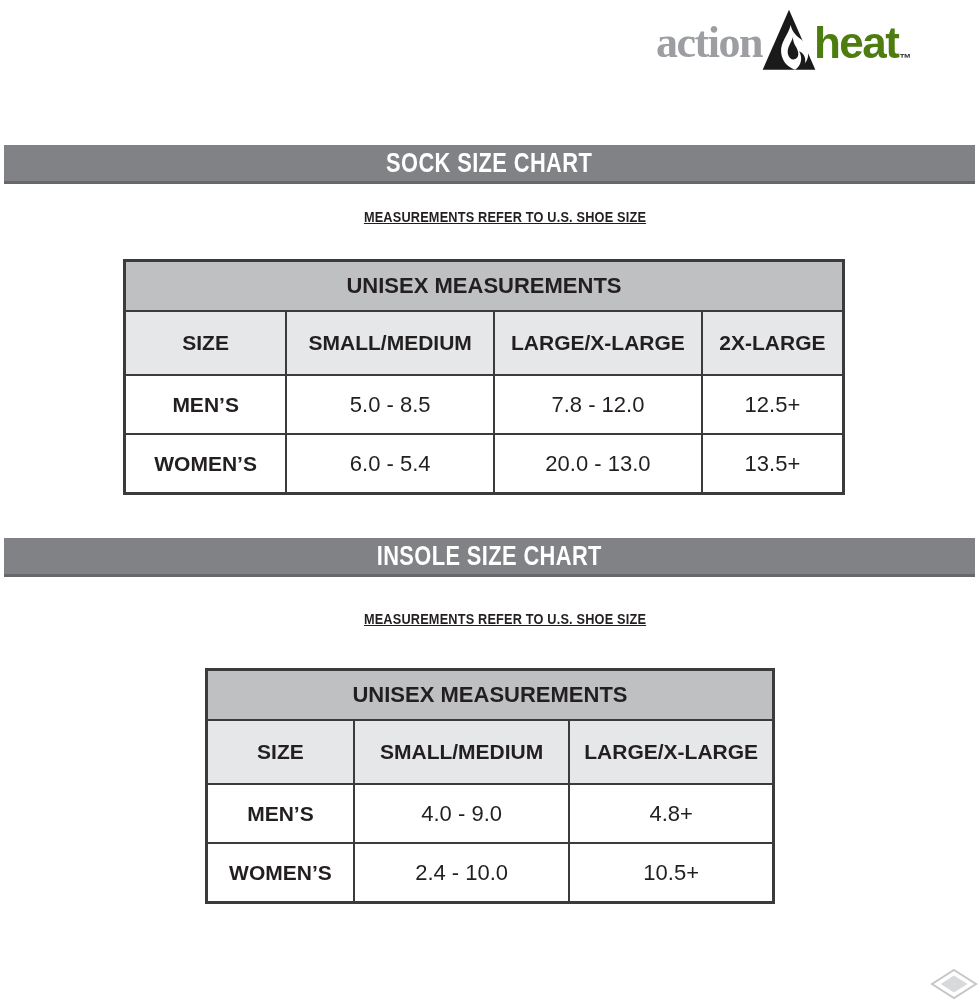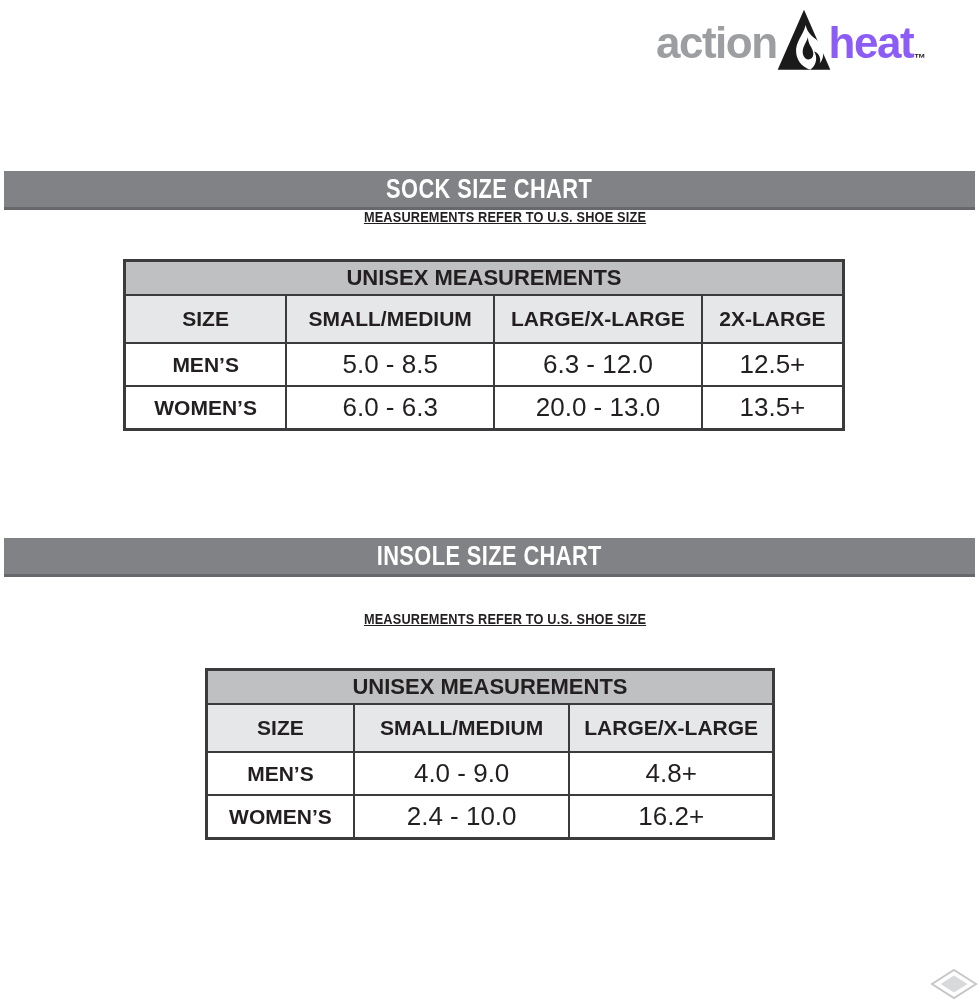--- a/index.html
+++ b/index.html
@@ -10,32 +10,32 @@
 
   
   .logo {
     position:absolute; top:6px; left:656px; width:312px; height:66px;
     display:flex; align-items:flex-end; justify-content:flex-start;
   }
   .logo-word {
     font-weight:bold; font-size:44px; line-height:1; letter-spacing:-1.5px;
     margin-bottom:7px; display:inline-block;
   }
-  .logo-action { color:#9c9ea1; }
-  .logo-heat  { color:#8b5cf6; }
+  .logo-action { color:#9c9ea1;font-family:Liberation Serif, serif; }
+  .logo-heat  { color:#4d7c0f; }
   .logo-flame-svg { width:56px; height:64px; margin:0 -3px 0 -1px; display:block; }
   .logo-tm { font-size:12px; font-weight:bold; color:#231f20; margin:0 0 7px 1px; }
 
   
   .title-bar {
     position:absolute; left:4px; width:971px; height:36px;
     background:#818285; border-bottom:3px solid #67686b;
     display:flex; align-items:center; justify-content:center;
   }
-  .title-bar.sock   { top:171px; }
+  .title-bar.sock   { top:145px; }
   .title-bar.insole { top:538px; }
   .title-bar-text {
     color:#ffffff; font-weight:bold; font-size:28px; line-height:1;
     display:inline-block; transform:scaleX(0.78); letter-spacing:0.5px;
     white-space:nowrap;
   }
 
   
   .subtitle { position:absolute; left:15px; width:979px; text-align:center; }
   .subtitle.sock   { top:208px; }
@@ -48,29 +48,29 @@
 
   
   table.size-table {
     position:absolute; border-collapse:collapse; table-layout:fixed;
     border:3px solid #3b3b3d; background:#ffffff;
   }
   table.size-table.sock   { left:123px; top:259px; width:722px; }
   table.size-table.insole { left:205px; top:668px; width:570px; }
   .size-table td {
     border:2px solid #3b3b3d; text-align:center; vertical-align:middle;
-    padding:0; color:#231f20; white-space:nowrap; overflow:hidden;
+    padding:8px; color:#231f20; white-space:nowrap; overflow:hidden;
   }
   .unisex-row td {
     background:#bfc0c2; font-weight:bold; font-size:22px; height:32px;
   }
   .colhead-row td {
     background:#e6e7e8; font-weight:bold; font-size:21px; height:46px;
   }
-  .body-row td { background:#ffffff; font-size:26px; height:41px; }
+  .body-row td { background:#ffffff; font-size:22px; height:41px; }
   .body-row td.row-label { font-weight:bold; font-size:21px; }
 
   
   .diamond-mark { position:absolute; left:930px; top:969px; width:48px; height:31px; }
 </style>
 </head>
 <body>
 
 <div class="logo">
   <span class="logo-word logo-action">action</span>
@@ -108,26 +108,26 @@
     </tr>
     <tr class="colhead-row">
       <td>SIZE</td>
       <td>SMALL/MEDIUM</td>
       <td>LARGE/X-LARGE</td>
       <td>2X-LARGE</td>
     </tr>
     <tr class="body-row">
       <td class="row-label">MEN’S</td>
       <td>5.0 - 8.5</td>
-      <td>6.3 - 12.0</td>
+      <td>7.8 - 12.0</td>
       <td>12.5+</td>
     </tr>
     <tr class="body-row">
       <td class="row-label">WOMEN’S</td>
-      <td>6.0 - 6.3</td>
+      <td>6.0 - 5.4</td>
       <td>20.0 - 13.0</td>
       <td>13.5+</td>
     </tr>
   </tbody>
 </table>
 
 <div class="title-bar insole">
   <span class="title-bar-text">INSOLE SIZE CHART</span>
 </div>
 <div class="subtitle insole">
@@ -150,21 +150,21 @@
       <td>LARGE/X-LARGE</td>
     </tr>
     <tr class="body-row">
       <td class="row-label">MEN’S</td>
       <td>4.0 - 9.0</td>
       <td>4.8+</td>
     </tr>
     <tr class="body-row">
       <td class="row-label">WOMEN’S</td>
       <td>2.4 - 10.0</td>
-      <td>16.2+</td>
+      <td>10.5+</td>
     </tr>
   </tbody>
 </table>
 
 <div class="diamond-mark">
   <svg width="48" height="31" viewBox="0 0 48 31" xmlns="http://www.w3.org/2000/svg">
     <path d="M24 1 L46 15 L24 29 L2 15 Z" fill="#ffffff" stroke="#c6c7c8" stroke-width="2"></path>
     <path d="M24 6.5 L37.5 15 L24 23.5 L10.5 15 Z" fill="#d8d9da"></path>
   </svg>
 </div>

